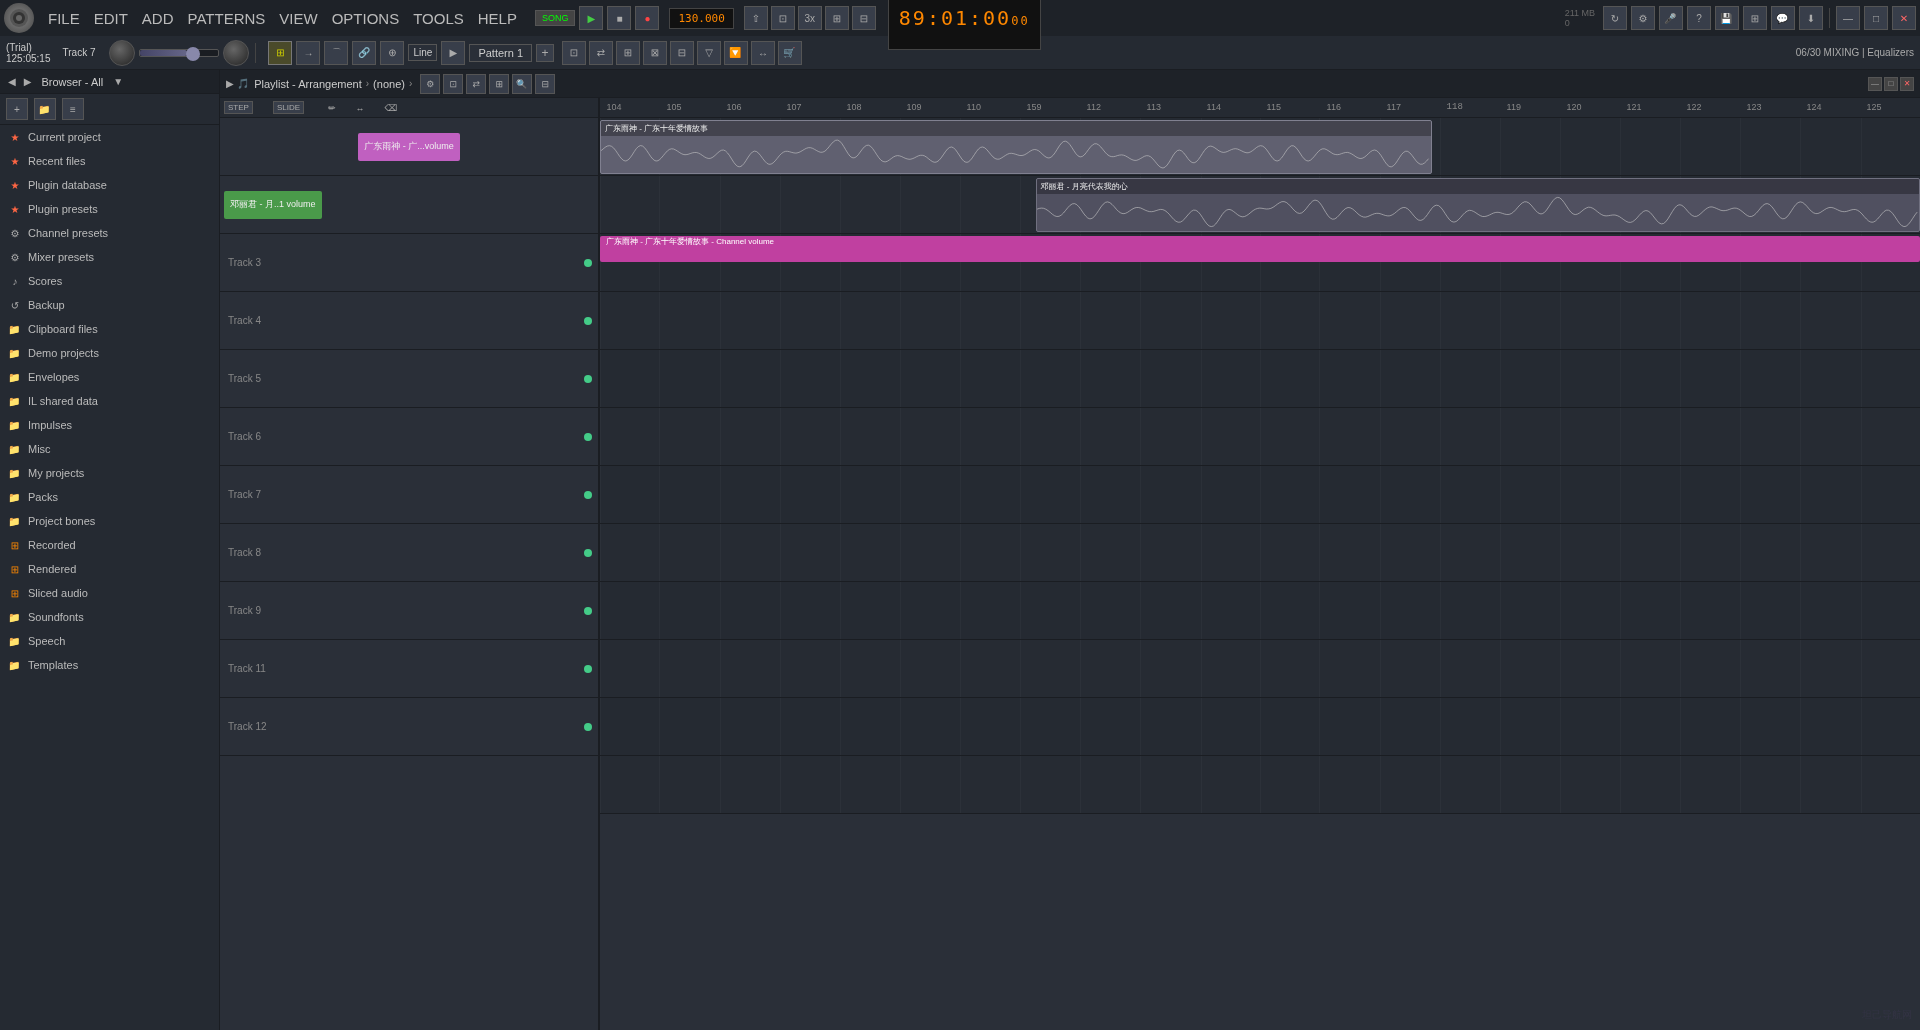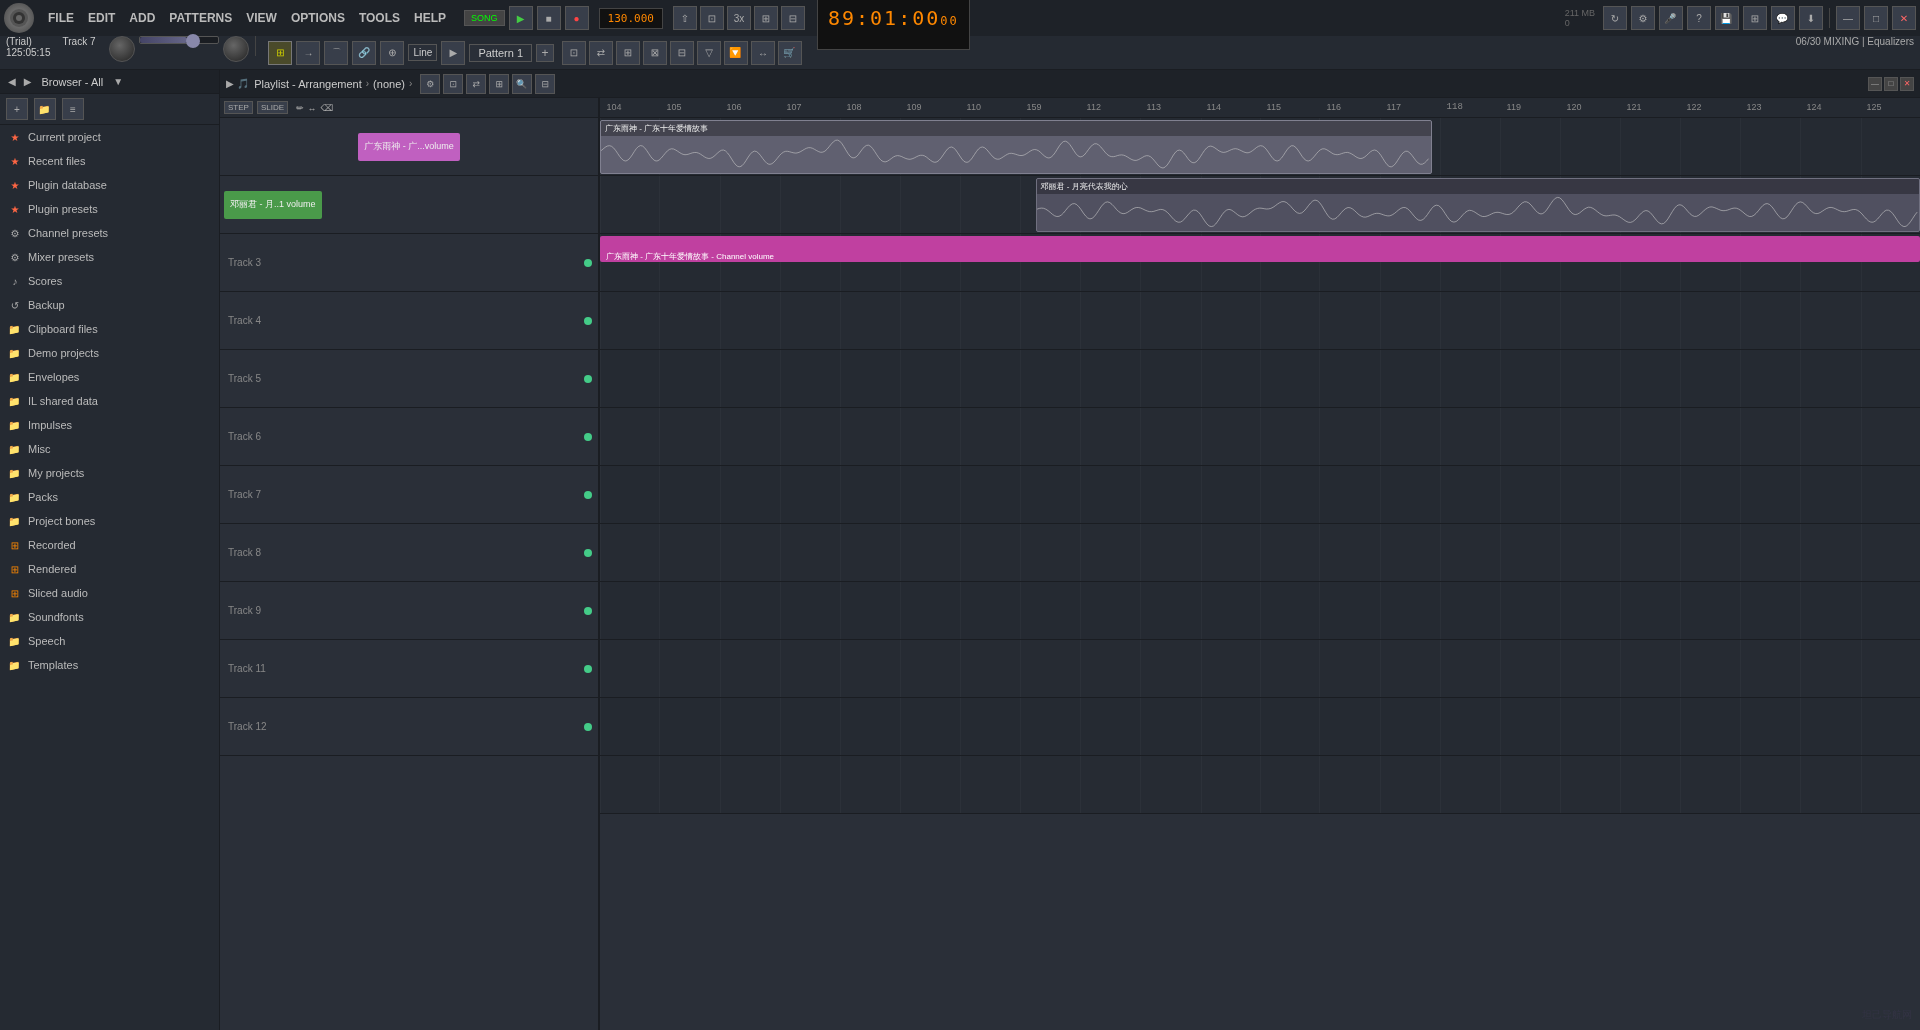--- a/index.html
+++ b/index.html
@@ -29,22 +29,22 @@
       background: radial-gradient(circle, #888 0%, #444 100%);
       display: flex;
       align-items: center;
       justify-content: center;
       color: white;
       font-size: 9px;
       margin-right: 6px;
     }
     .menu-item {
       color: #bbb;
-      font-size: 12px;
-      font-weight: bold;
+      font-size: 15px;
+      font-weight: normal;
       padding: 4px 6px;
       cursor: pointer;
       text-transform: uppercase;
     }
 
     .transport-section {
       display: flex;
       align-items: center;
       margin-left: 10px;
       gap: 4px;
@@ -127,20 +127,21 @@
       align-items: center;
       justify-content: center;
       color: #aaa;
       font-size: 10px;
       cursor: pointer;
     }
 
     
     .second-toolbar {
       display: flex;
+      align-items: center;
       background: #252a32;
       height: 34px;
       padding: 0 6px;
       gap: 4px;
       border-bottom: 1px solid #1a1d22;
     }
     .trial-info {
       color: #ccc;
       font-size: 10px;
       margin-right: 8px;
@@ -679,21 +680,21 @@
         <div class="win-btn">—</div>
         <div class="win-btn">□</div>
         <div class="win-btn" style="color:#f66">✕</div>
       </div>
     </div>
 
     <div class="tracks-container">
 
       <div style="width:380px;flex-shrink:0;background:#2a2f38;border-right:2px solid #1a1d22;display:flex;flex-direction:column;">
 
-        <div style="height:20px;background:#252a32;border-bottom:1px solid #1a1d22;display:flex;align-items:center;padding:0 4px;gap:4px;">
+        <div style="height:20px;background:#252a32;border-bottom:1px solid #1a1d22;display:flex;align-items:center;padding:0 4px;gap:20px;">
           <div class="ss-btn">STEP</div>
           <div class="ss-btn">SLIDE</div>
           <div style="color:#aaa;font-size:9px;margin-left:4px">✏</div>
           <div style="color:#aaa;font-size:9px;">↔</div>
           <div style="color:#aaa;font-size:9px;">⌫</div>
         </div>
 
         <div style="height:58px;border-bottom:1px solid #1a1d22;position:relative;display:flex;align-items:center;padding:4px;justify-content:center;">
           <div style="background:#c060c0;color:#eee;font-size:9px;padding:2px 6px;border-radius:2px;height:28px;display:flex;align-items:center;cursor:pointer;white-space:nowrap;">广东雨神 - 广...volume</div>
         </div>
@@ -845,21 +846,21 @@
               <div style="position: absolute; top: 0px; bottom: 0px; left: 54.5%; width: 1px; background: rgba(255, 255, 255, 0.03); pointer-events: none;"></div>
               <div style="position: absolute; top: 0px; bottom: 0px; left: 59.1%; width: 1px; background: rgba(255, 255, 255, 0.03); pointer-events: none;"></div>
               <div style="position: absolute; top: 0px; bottom: 0px; left: 63.6%; width: 1px; background: rgba(255, 255, 255, 0.03); pointer-events: none;"></div>
               <div style="position: absolute; top: 0px; bottom: 0px; left: 68.2%; width: 1px; background: rgba(255, 255, 255, 0.03); pointer-events: none;"></div>
               <div style="position: absolute; top: 0px; bottom: 0px; left: 72.7%; width: 1px; background: rgba(255, 255, 255, 0.03); pointer-events: none;"></div>
               <div style="position: absolute; top: 0px; bottom: 0px; left: 77.3%; width: 1px; background: rgba(255, 255, 255, 0.03); pointer-events: none;"></div>
               <div style="position: absolute; top: 0px; bottom: 0px; left: 81.8%; width: 1px; background: rgba(255, 255, 255, 0.03); pointer-events: none;"></div>
               <div style="position: absolute; top: 0px; bottom: 0px; left: 86.4%; width: 1px; background: rgba(255, 255, 255, 0.03); pointer-events: none;"></div>
               <div style="position: absolute; top: 0px; bottom: 0px; left: 90.9%; width: 1px; background: rgba(255, 255, 255, 0.03); pointer-events: none;"></div>
               <div style="position: absolute; top: 0px; bottom: 0px; left: 95.5%; width: 1px; background: rgba(255, 255, 255, 0.03); pointer-events: none;"></div>
-              <div style="position: absolute; left: 0px; width: 100%; top: 2px; height: 26px; background: rgb(192, 64, 160); border-radius: 2px; cursor: pointer; display: flex; align-items: flex-end; padding: 0px 6px;">
+              <div style="position: absolute; left: 0px; width: 100%; top: 2px; height: 26px; background: rgb(192, 64, 160); border-radius: 2px; cursor: pointer; display: flex; align-items: flex-start; padding: 0px 6px;">
                 <span style="font-size:8px;color:#fff;">广东雨神 - 广东十年爱情故事 - Channel volume</span>
               </div>
             </div>
             <div style="height: 58px; border-bottom: 1px solid rgb(26, 29, 34); position: relative; background: rgb(38, 43, 51);">
               <div style="position: absolute; top: 0px; bottom: 0px; left: 0%; width: 1px; background: rgba(255, 255, 255, 0.03); pointer-events: none;"></div>
               <div style="position: absolute; top: 0px; bottom: 0px; left: 4.5%; width: 1px; background: rgba(255, 255, 255, 0.03); pointer-events: none;"></div>
               <div style="position: absolute; top: 0px; bottom: 0px; left: 9.1%; width: 1px; background: rgba(255, 255, 255, 0.03); pointer-events: none;"></div>
               <div style="position: absolute; top: 0px; bottom: 0px; left: 13.6%; width: 1px; background: rgba(255, 255, 255, 0.03); pointer-events: none;"></div>
               <div style="position: absolute; top: 0px; bottom: 0px; left: 18.2%; width: 1px; background: rgba(255, 255, 255, 0.03); pointer-events: none;"></div>
               <div style="position: absolute; top: 0px; bottom: 0px; left: 22.7%; width: 1px; background: rgba(255, 255, 255, 0.03); pointer-events: none;"></div>

